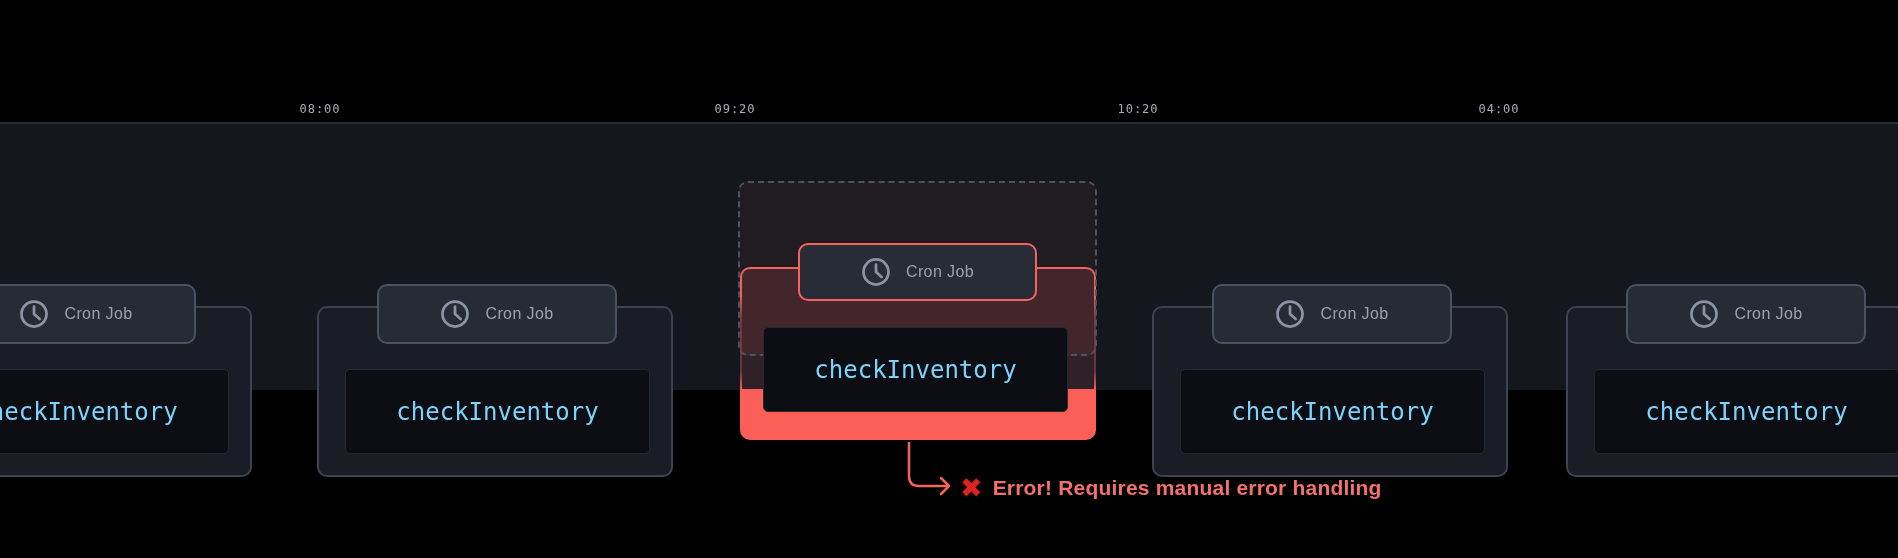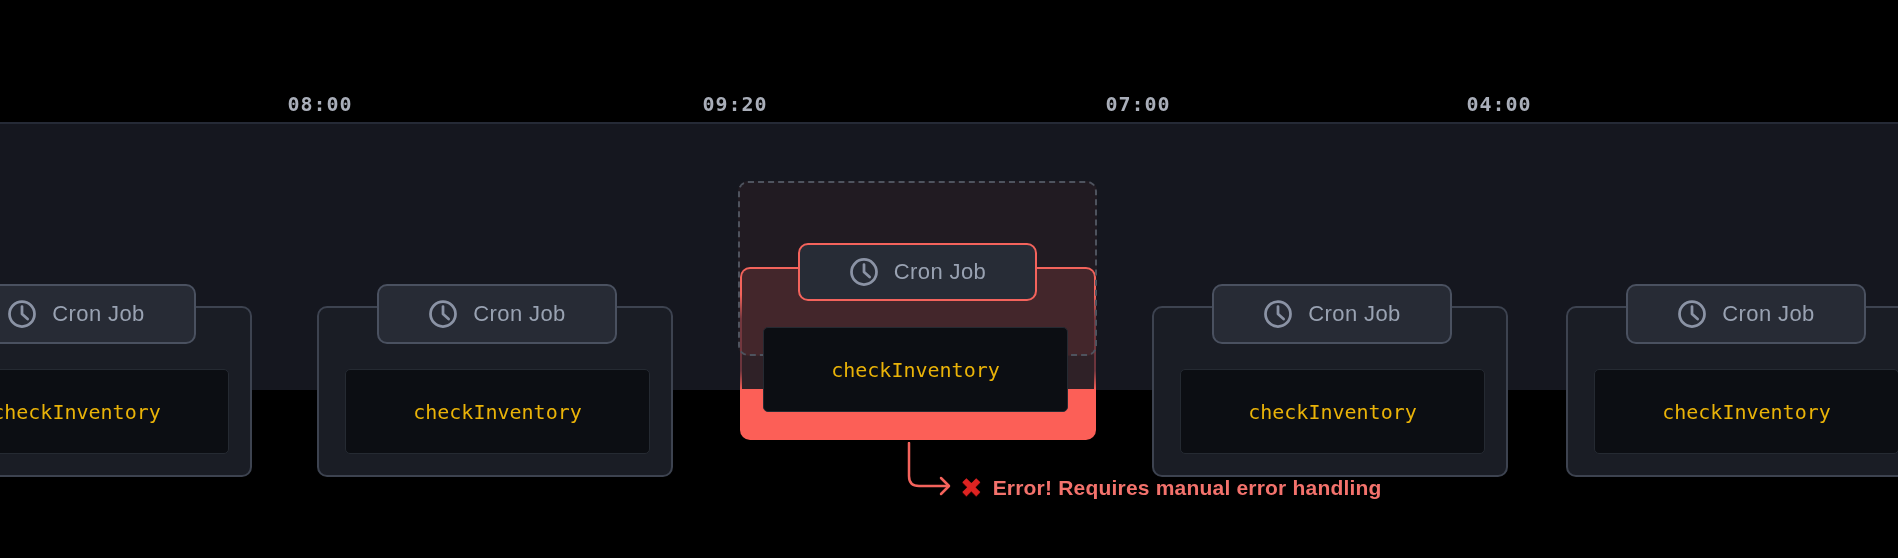--- a/index.html
+++ b/index.html
@@ -2,54 +2,54 @@
 <html><head>
 <meta charset="utf-8">
 <style>
   html,body{margin:0;padding:0;background:#000;}
   .stage{
     position:relative;width:1898px;height:558px;background:#000;
     overflow:hidden;font-family:"Liberation Sans",sans-serif;
   }
   
   .time-label{
-    position:absolute;top:92px;transform:translateX(-50%);
-    font-family:"DejaVu Sans Mono",monospace;font-weight:bold;
-    font-size:20px;color:#a9aeb9;letter-spacing:1px;white-space:nowrap;
+    position:absolute;top:102px;transform:translateX(-50%);
+    font-family:"DejaVu Sans Mono",monospace;font-weight:normal;
+    font-size:12px;color:#a9aeb9;letter-spacing:1px;white-space:nowrap;
   }
   .tl-0{left:320px}.tl-1{left:735px}.tl-2{left:1138px}.tl-3{left:1499px}
   
   .band{
     position:absolute;left:0;top:122px;width:100%;height:268px;
     background:#15171f;border-top:2px solid #252a36;box-sizing:border-box;
   }
   
   .card{
     position:absolute;top:182px;width:356px;height:171px;
     border:2px solid #3d4350;border-radius:10px;background:#1a1d25;
     box-sizing:border-box;
   }
   .c0{left:-104px}.c1{left:317px}.c3{left:1152px}.c4{left:1566px}
   .badge{
     position:absolute;left:58px;top:-24px;width:240px;height:60px;
     background:#272b35;border:2px solid #4a5160;border-radius:10px;
     display:flex;align-items:center;justify-content:center;gap:15px;
     box-sizing:border-box;
   }
-  .badge-label{color:#99a2b2;font-size:22px;letter-spacing:.4px;white-space:nowrap;}
+  .badge-label{color:#99a2b2;font-size:16px;letter-spacing:.4px;white-space:nowrap;}
   .clock{width:30px;height:30px;flex:0 0 auto;}
   .clock svg{display:block;width:30px;height:30px;stroke:#8b93a5;fill:none;
     stroke-width:2.2;stroke-linecap:round;stroke-linejoin:round;}
   .codebox{
     position:absolute;left:26px;top:61px;width:305px;height:85px;
     background:#0c0e13;border:1px solid #252a32;border-radius:5px;
     display:flex;align-items:center;justify-content:center;box-sizing:border-box;
   }
   .code-label{
-    font-family:"DejaVu Sans Mono",monospace;font-size:20px;color:#eab308;
+    font-family:"DejaVu Sans Mono",monospace;font-size:24px;color:#7dd3fc;
     white-space:nowrap;
   }
   
   .ghost{
     position:absolute;left:738px;top:181px;width:359px;height:175px;
     border:2px dashed #4e535e;border-radius:10px;
     background:rgba(244,99,92,0.06);z-index:3;box-sizing:border-box;
   }
   .error-card{
     position:absolute;left:740px;top:267px;width:356px;height:173px;
@@ -82,21 +82,21 @@
   }
   .error-text{font-size:21px;font-weight:bold;color:#f3726c;letter-spacing:.2px;text-align:right;}
 </style>
 </head>
 <body>
 
 <div class="stage">
 
   <div class="time-label tl-0">08:00</div>
   <div class="time-label tl-1">09:20</div>
-  <div class="time-label tl-2">07:00</div>
+  <div class="time-label tl-2">10:20</div>
   <div class="time-label tl-3">04:00</div>
 
   <div class="band">
 
     <div class="card c0">
       <div class="badge">
         <span class="clock">
           <svg viewBox="0 0 24 24">
               <circle cx="12" cy="12" r="10"></circle>
               <path d="M12 6 L12 12 L16.5 16"></path>

